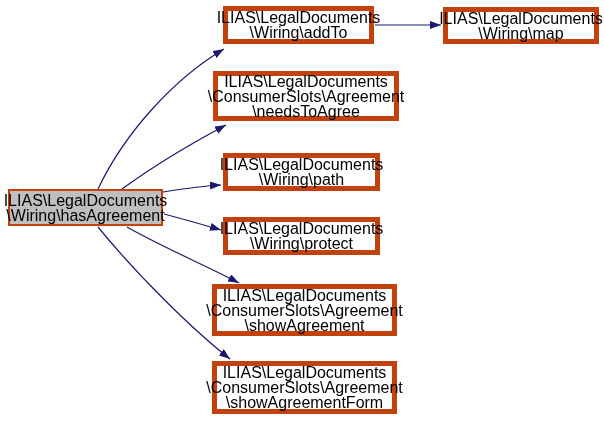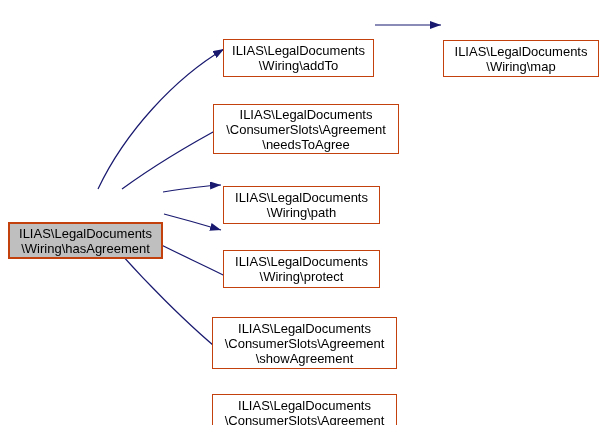--- a/index.html
+++ b/index.html
@@ -24,26 +24,25 @@
   }
   .node {
     position: absolute;
     box-sizing: border-box;
     display: flex;
     align-items: center;
     justify-content: center;
     text-align: center;
     white-space: pre-line;
     background: #ffffff;
-    border: 1px solid #c2410c;
+    border: 5px solid #c2410c;
     color: #000000;
-    font-size: 13px;
+    font-size: 16px;
     line-height: 15px;
     cursor: pointer;
-    margin-top: 33px;
   }
   .node.highlight {
     background: #bfbfbf;
     border-width: 2px;
   }
   .edge {
     fill: none;
     stroke: #191970;
     stroke-width: 1.2px;
   }

